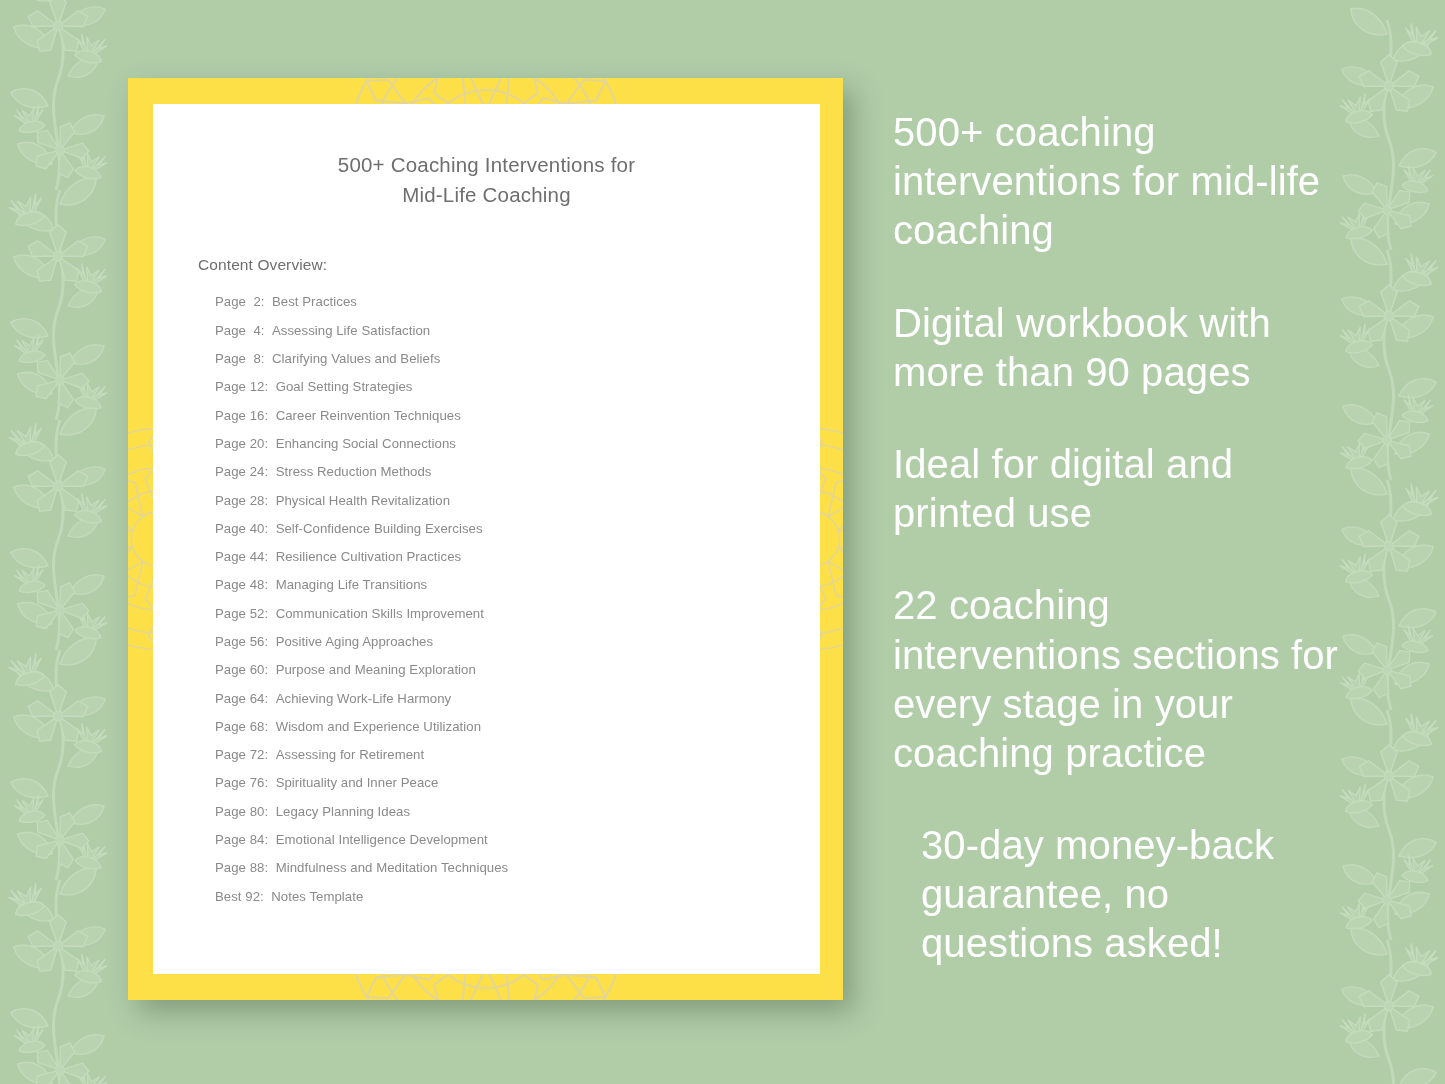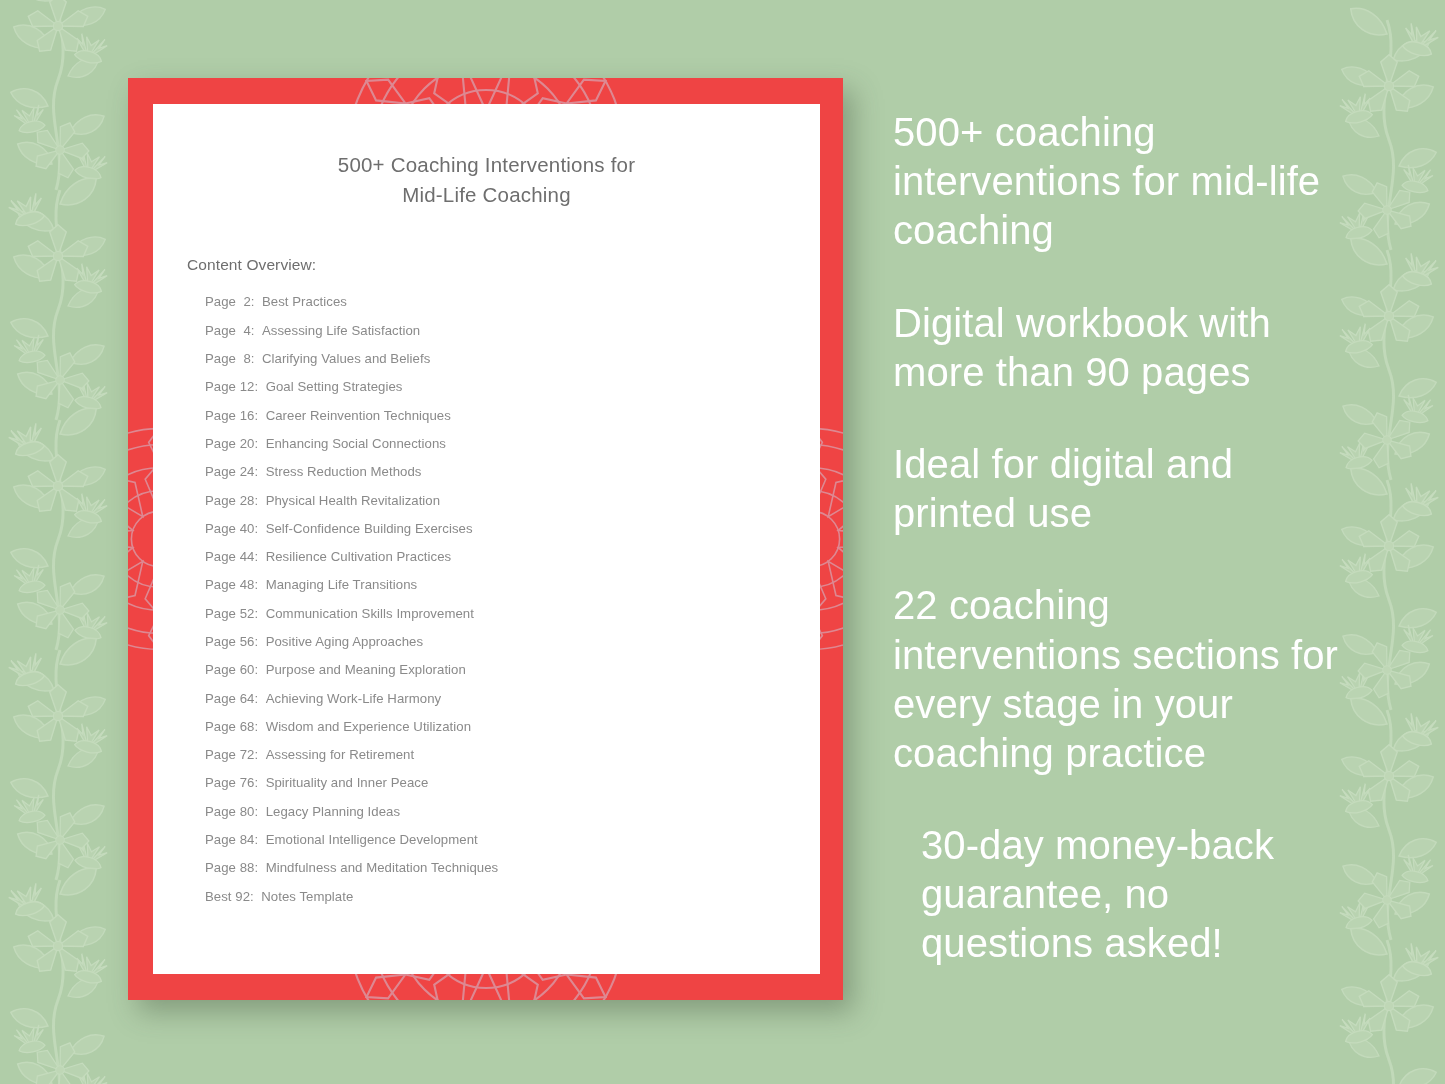--- a/index.html
+++ b/index.html
@@ -23,21 +23,21 @@
   }
   .floral.left  { left:-4px; }
   .floral.right { right:-6px; }
   .floral svg { display:block; width:100%; height:100%; }
 
   
   .card {
     position:absolute;
     left:128px; top:78px;
     width:715px; height:922px;
-    background:#ef4444;
+    background:#fde047;
     box-shadow:10px 12px 26px rgba(60,80,55,0.38);
     overflow:hidden;
   }
   .card-watermarks {
     position:absolute; inset:0;
     pointer-events:none;
     opacity:0.5;
   }
   .mandala { position:absolute; }
   .mandala svg { display:block; }
@@ -63,24 +63,25 @@
     letter-spacing:0.2px;
     white-space:pre-line;
     margin-top:6px;
   }
 
   .overview-label {
     color:#6e6e6e;
     font-size:15.5px;
     font-weight:400;
     margin-top:47px;
+    margin-left:11px;
     letter-spacing:0.1px;
   }
 
-  .toc { list-style:none; margin-top:21px; margin-left:18px; }
+  .toc { list-style:none; margin-top:21px; margin-left:28px; }
   .toc-item {
     display:flex;
     align-items:baseline;
     color:#8a8a8a;
     font-size:13.2px;
     line-height:1;
     margin-bottom:15.1px;
     letter-spacing:0.05px;
   }
   .toc-page {

